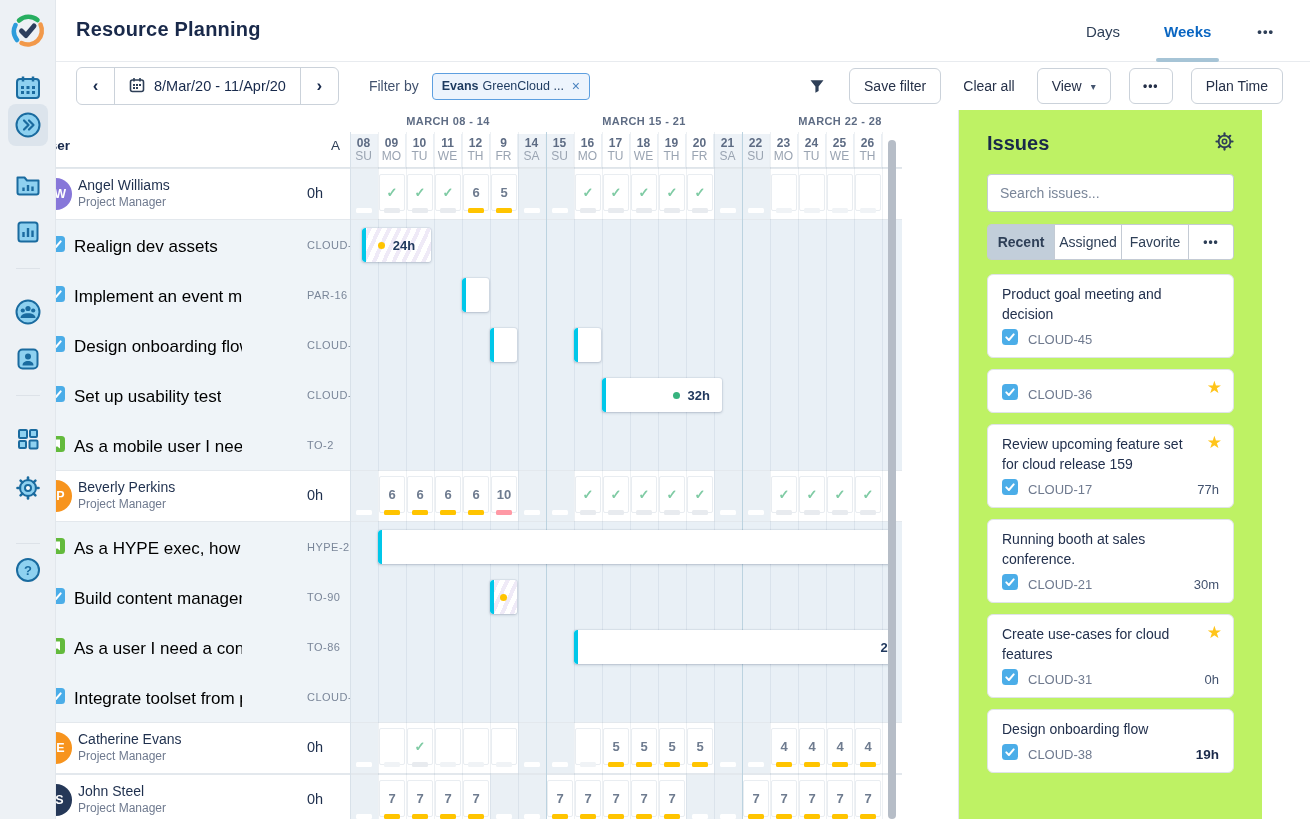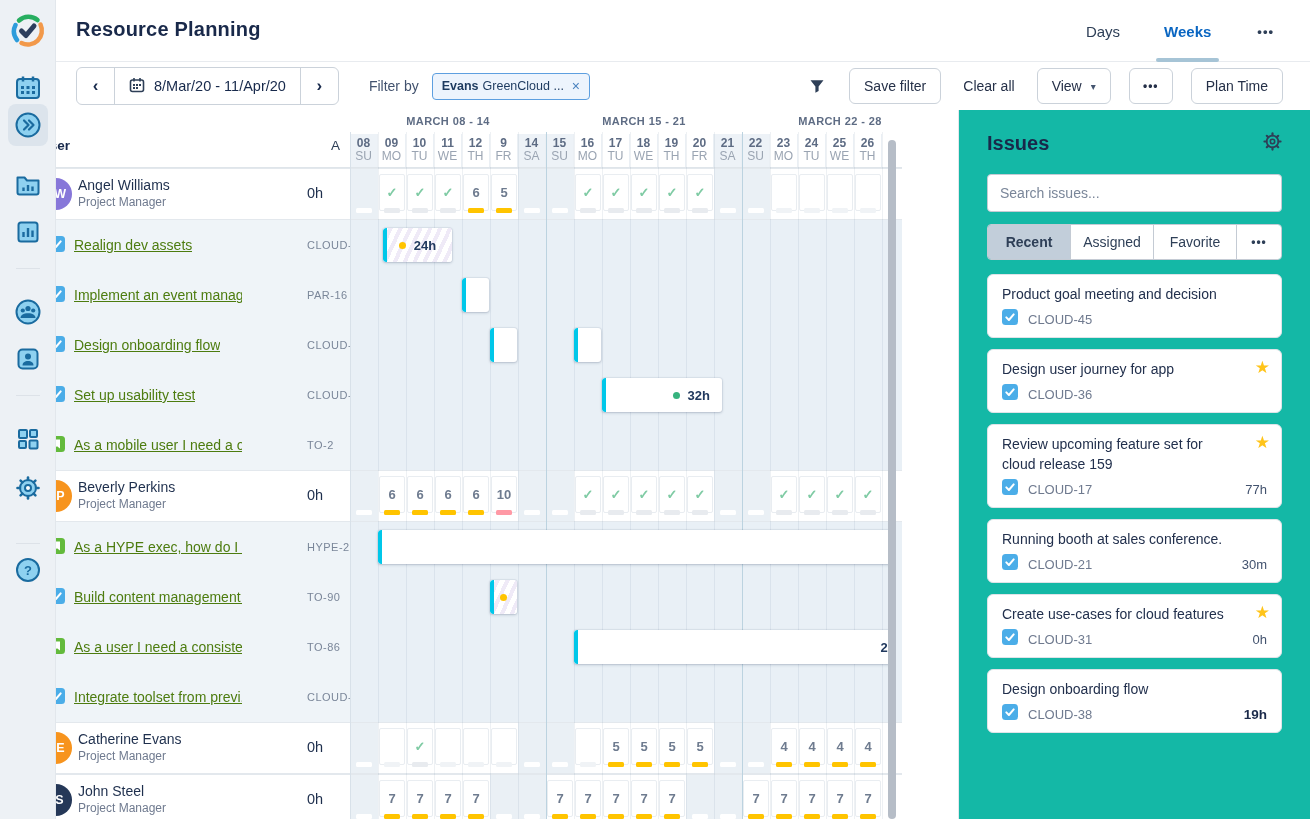--- a/index.html
+++ b/index.html
@@ -54,42 +54,42 @@
   .r-user{position:relative;height:52px;background:#fff;border-top:1px solid #E3E8ED;border-bottom:1px solid #E3E8ED;box-sizing:border-box;}
   .r-task{position:relative;height:50px;background:#EFF4F8;}
   .tl{position:absolute;left:346px;top:0;right:0;bottom:0;}
   .r-task .tl{background:#E9F0F6;}
   .exp{position:absolute;left:12px;top:20px;font-size:10px;color:#17294B;cursor:pointer;}
   .avatar{position:absolute;left:36px;top:9px;width:32px;height:32px;border-radius:50%;color:#fff;font-size:12.5px;font-weight:700;display:flex;align-items:center;justify-content:center;}
   .u-name{position:absolute;left:74px;top:8px;font-size:14px;color:#1E2F4D;}
   .u-role{position:absolute;left:74px;top:26px;font-size:12px;color:#6F7A8F;}
   .u-hours{position:absolute;left:303px;top:16px;font-size:14.5px;color:#1E2F4D;}
   .t-icon{position:absolute;left:45px;top:16px;width:16px;height:16px;}
-  .t-title{position:absolute;left:70px;top:17px;font-size:14px;color:#4d7c0f;max-width:168px;white-space:nowrap;overflow:hidden;text-decoration:underline;}
+  .t-title{position:absolute;left:70px;top:17px;font-size:17px;color:#000000;max-width:168px;white-space:nowrap;overflow:hidden;}
   .t-key{position:absolute;left:303px;top:19px;font-size:11px;color:#7A8699;letter-spacing:.5px;}
   .we-shade{position:absolute;top:0;bottom:0;width:28px;background:#EAF0F5;z-index:1;}
   .we-bar{position:absolute;bottom:6px;width:16px;height:5px;background:#fff;border-radius:1.5px;z-index:2;}
   .cap-box{position:absolute;top:5px;width:26px;height:37px;background:#fff;border:1px solid #E9EDF1;border-radius:2px;box-sizing:border-box;display:flex;align-items:center;justify-content:center;font-size:13px;font-weight:700;color:#6E7B8F;z-index:5;cursor:pointer;}
   .cap-box .chk{color:#7FCBA4;font-size:13px;font-weight:700;}
   .cap-bar{position:absolute;bottom:6px;width:16px;height:5px;border-radius:1.5px;z-index:5;}
   .bar{position:absolute;top:8px;height:34px;background:#fff;border-radius:3px;box-shadow:0 0 0 1px rgba(23,43,77,.05),0 1px 3px rgba(23,43,77,.22);z-index:5;display:flex;align-items:center;justify-content:center;gap:8px;overflow:hidden;box-sizing:border-box;cursor:pointer;}
   .bar.hatched{background:repeating-linear-gradient(115deg,#fff 0 5px,#EFEAF7 5px 9px);}
   .bar.right{justify-content:flex-end;padding-right:12px;}
   .bar.edgealign{justify-content:flex-end;padding-right:0;}
   .bar.cut{border-radius:3px 0 0 3px;}
   .bar .edge{position:absolute;left:0;top:0;bottom:0;width:4px;background:#00C7E9;border-radius:3px 0 0 3px;}
   .bar .dot{width:7px;height:7px;border-radius:50%;flex:0 0 auto;}
   .bar .lbl{font-size:13px;font-weight:700;color:#21395E;}
   .bar.edgealign .lbl{margin-right:-5px;}
   .overlay{position:absolute;left:346px;top:22px;right:14px;bottom:0;pointer-events:none;z-index:4;}
   .vline{position:absolute;top:0;bottom:0;width:1px;}
   .sb{position:absolute;left:884px;top:30px;width:8px;height:679px;background:#B6BDC7;border-radius:4px;z-index:8;cursor:pointer;}
 
   
-  .issues{position:absolute;left:958px;top:110px;width:352px;height:709px;border-left:1px solid #E3E7EC;background:#14b8a6;box-sizing:border-box;padding:0 28px;overflow:hidden;}
+  .issues{position:absolute;left:958px;top:110px;width:304px;height:709px;border-left:1px solid #E3E7EC;background:#bef264;box-sizing:border-box;padding:0 28px;overflow:hidden;}
   .ihead{margin-top:22px;display:flex;align-items:center;justify-content:space-between;}
   .ititle{font-size:20px;font-weight:700;color:#19294A;}
   .isearch{margin-top:19px;width:100%;height:38px;border:1px solid #C4CBD4;border-radius:4px;padding:0 12px;font-size:14px;color:#22304D;box-sizing:border-box;outline:none;font-family:"Liberation Sans",sans-serif;background:#fff;}
   .isearch::placeholder{color:#7A8699;}
   .itabs{margin-top:12px;display:flex;height:36px;border:1px solid #C4CBD4;border-radius:4px;overflow:hidden;box-sizing:border-box;}
   .itab{flex:1;display:flex;align-items:center;justify-content:center;font-size:14px;color:#2E3F57;background:#fff;border-right:1px solid #C4CBD4;cursor:pointer;}
   .itab.active{background:#C2CEDA;font-weight:700;}
   .itab.more{flex:0 0 44px;border-right:none;font-size:12px;font-weight:700;letter-spacing:1px;}
   .cards{margin-top:14px;display:flex;flex-direction:column;gap:11px;}
   .card{position:relative;border:1px solid #DFE3E8;border-radius:6px;padding:9px 14px;box-sizing:border-box;background:#fff;cursor:pointer;}
@@ -423,21 +423,21 @@
           </div>
     </div>
         <div class="r-task">
     <span class="t-icon"><svg width="16" height="16" viewBox="0 0 16 16">
               <rect width="16" height="16" rx="3.5" fill="#4BADE8"></rect>
               <path d="M4.3 8.4 L6.9 11 L11.7 5.4" stroke="#fff" stroke-width="2" fill="none" stroke-linecap="round" stroke-linejoin="round"></path>
             </svg></span>
     <span class="t-title">Realign dev assets</span>
     <span class="t-key">CLOUD-42</span>
     <div class="tl">
-            <div class="bar hatched   " style="left:33px;width:69px">
+            <div class="bar hatched   " style="left:12px;width:69px">
               <span class="edge"></span>
               <span class="dot" style="background:#FFC400"></span>
               <span class="lbl">24h</span>
             </div>
           </div>
   </div>
         <div class="r-task">
     <span class="t-icon"><svg width="16" height="16" viewBox="0 0 16 16">
               <rect width="16" height="16" rx="3.5" fill="#4BADE8"></rect>
               <path d="M4.3 8.4 L6.9 11 L11.7 5.4" stroke="#fff" stroke-width="2" fill="none" stroke-linecap="round" stroke-linejoin="round"></path>
@@ -760,21 +760,20 @@
           <div class="c-meta">
             <span><svg width="16" height="16" viewBox="0 0 16 16">
                 <rect width="16" height="16" rx="3.5" fill="#4BADE8"></rect>
                 <path d="M4.3 8.4 L6.9 11 L11.7 5.4" stroke="#fff" stroke-width="2" fill="none" stroke-linecap="round" stroke-linejoin="round"></path>
               </svg></span>
             <span class="c-key">CLOUD-45</span>
             <span class="c-hours"></span>
           </div>
         </div>
         <div class="card">
-          <div class="c-title">Design user journey for app</div>
           <div class="c-meta">
             <span><svg width="16" height="16" viewBox="0 0 16 16">
                 <rect width="16" height="16" rx="3.5" fill="#4BADE8"></rect>
                 <path d="M4.3 8.4 L6.9 11 L11.7 5.4" stroke="#fff" stroke-width="2" fill="none" stroke-linecap="round" stroke-linejoin="round"></path>
               </svg></span>
             <span class="c-key">CLOUD-36</span>
             <span class="c-hours"></span>
           </div>
           <span class="c-star">★</span>
         </div>

